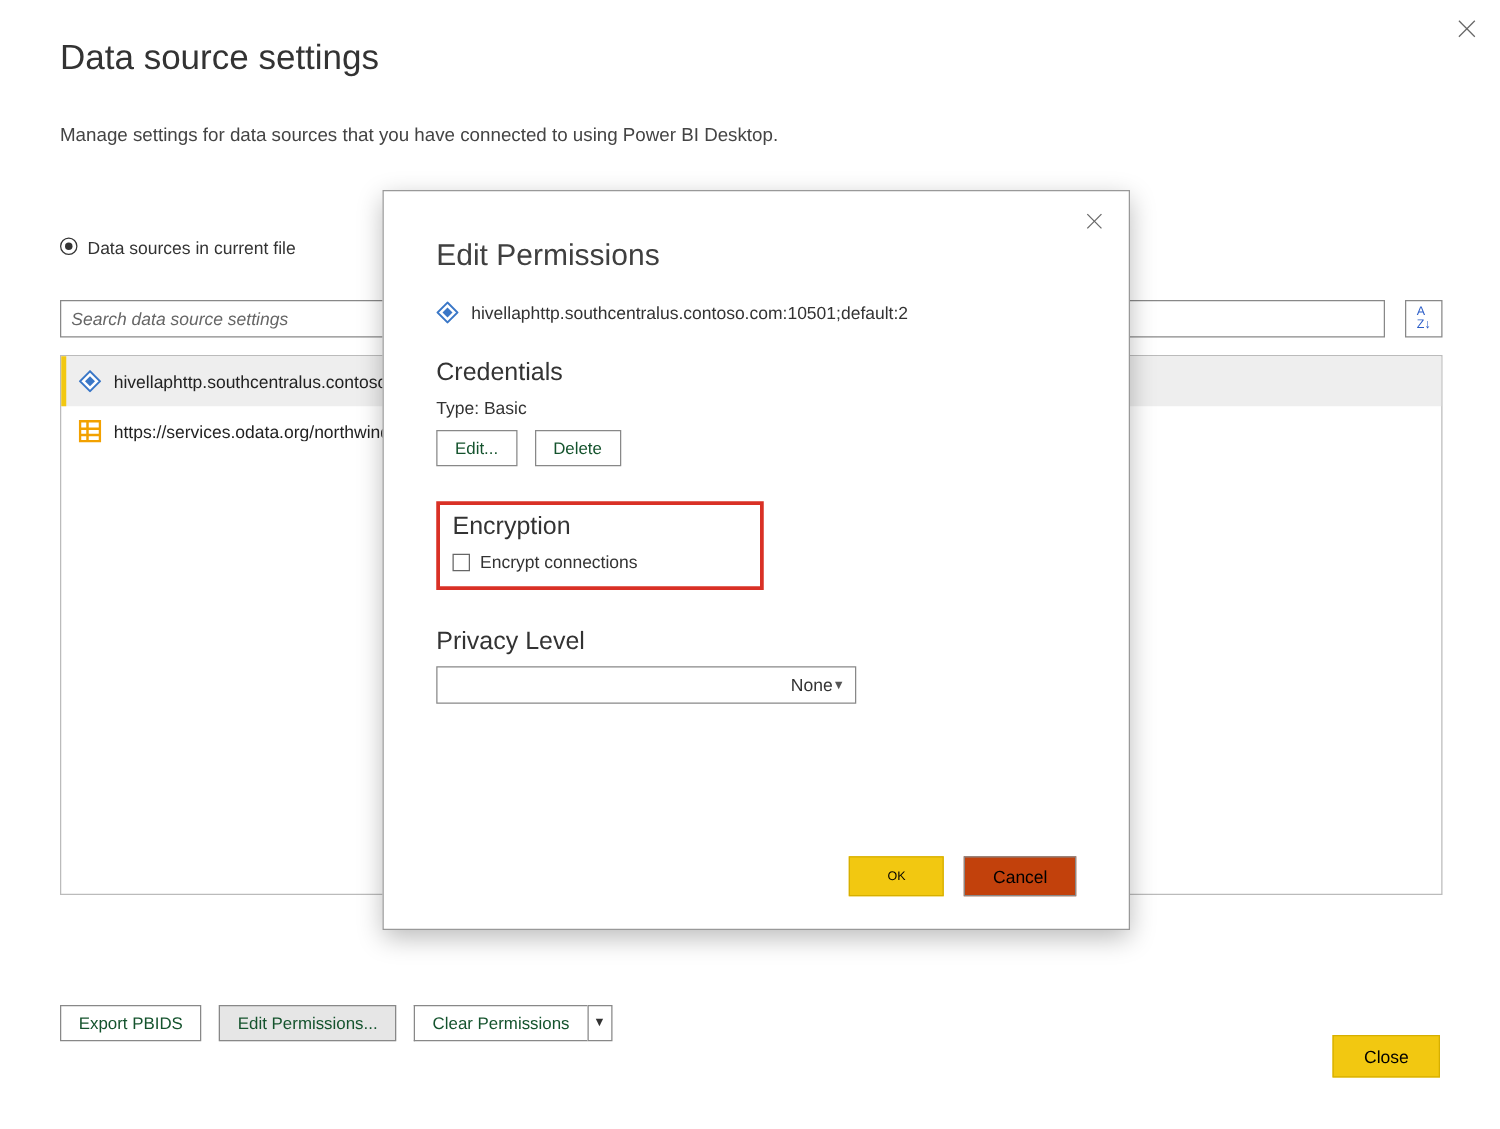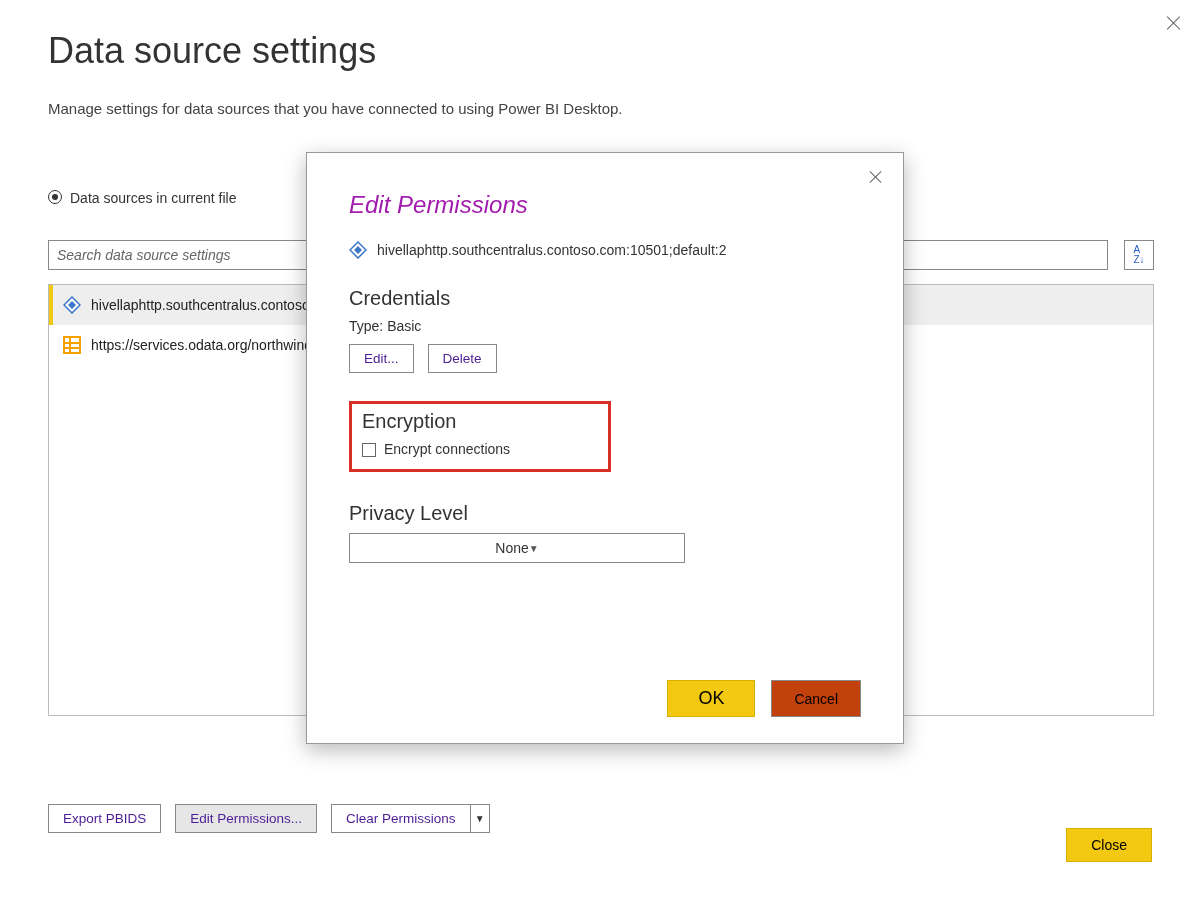--- a/index.html
+++ b/index.html
@@ -29,21 +29,21 @@
     left: 9px; top: 0;
     width: 1px; height: 18px;
     background: #666;
   }
   .main-close::before { transform: rotate(45deg); }
   .main-close::after  { transform: rotate(-45deg); }
 
   .page-title {
     position: absolute;
     left: 48px; top: 30px;
-    font-size: 36px;
+    font-size: 28px;
     font-weight: 300;
     color: #333;
   }
   .page-subtitle {
     position: absolute;
     left: 48px; top: 100px;
     font-size: 15px;
     color: #444;
   }
 
@@ -134,21 +134,21 @@
   .bottom-buttons {
     position: absolute;
     left: 48px; top: 804px;
     display: flex; gap: 14px;
   }
   .btn {
     border: 1px solid #888;
     background: #fff;
     padding: 6px 14px;
     font-size: 13.5px;
-    color: #4c1d95;
+    color: #14532d;
     cursor: pointer;
   }
   .btn.pressed { background: #e6e6e6; text-align: center; }
   .split {
     display: inline-flex;
   }
   .split .btn { border-right: none; }
   .split .caret {
     border: 1px solid #888;
     background: #fff;
@@ -188,23 +188,22 @@
     position: absolute;
     left: 8px; top: 0;
     width: 1px; height: 16px;
     background: #666;
   }
   .modal-close::before { transform: rotate(45deg); }
   .modal-close::after  { transform: rotate(-45deg); }
 
   .modal-inner { padding: 38px 42px 20px; }
   .modal-title {
-    font-size: 24px; font-weight: 300; color: #a21caf;
+    font-size: 24px; font-weight: 300; color: #404040;
     margin-bottom: 22px;
-    font-style: italic;
   }
   .modal-src {
     display: flex; align-items: center;
     margin-bottom: 28px;
     font-size: 14px; color: #333;
   }
   .modal-src .list-icon { margin-right: 10px; }
 
   .section-title {
     font-size: 20px; font-weight: 300; color: #333;
@@ -226,38 +225,38 @@
   }
   .check-box {
     width: 14px; height: 14px;
     border: 1px solid #666;
     margin-right: 8px;
   }
 
   .privacy-select {
     width: 336px; height: 30px;
     border: 1px solid #888;
-    display: flex; align-items: center; justify-content: center;
+    display: flex; align-items: center; justify-content: flex-end;
     padding: 0 8px;
     font-size: 14px;
     cursor: pointer;
     margin-top: 6px;
   }
   .privacy-select .caret-down { font-size: 10px; color: #555; }
 
   .modal-footer {
     position: absolute;
     right: 42px; bottom: 26px;
     display: flex; gap: 16px;
   }
   .btn-primary {
     background: #f2c811;
     border: 1px solid #d6af00;
     padding: 7px 30px;
-    font-size: 18px;
+    font-size: 10px;
     cursor: pointer;
   }
   .btn-secondary {
     background: #c2410c;
     border: 1px solid #888;
     padding: 7px 22px;
     font-size: 14px;
     cursor: pointer;
   }
 </style>

